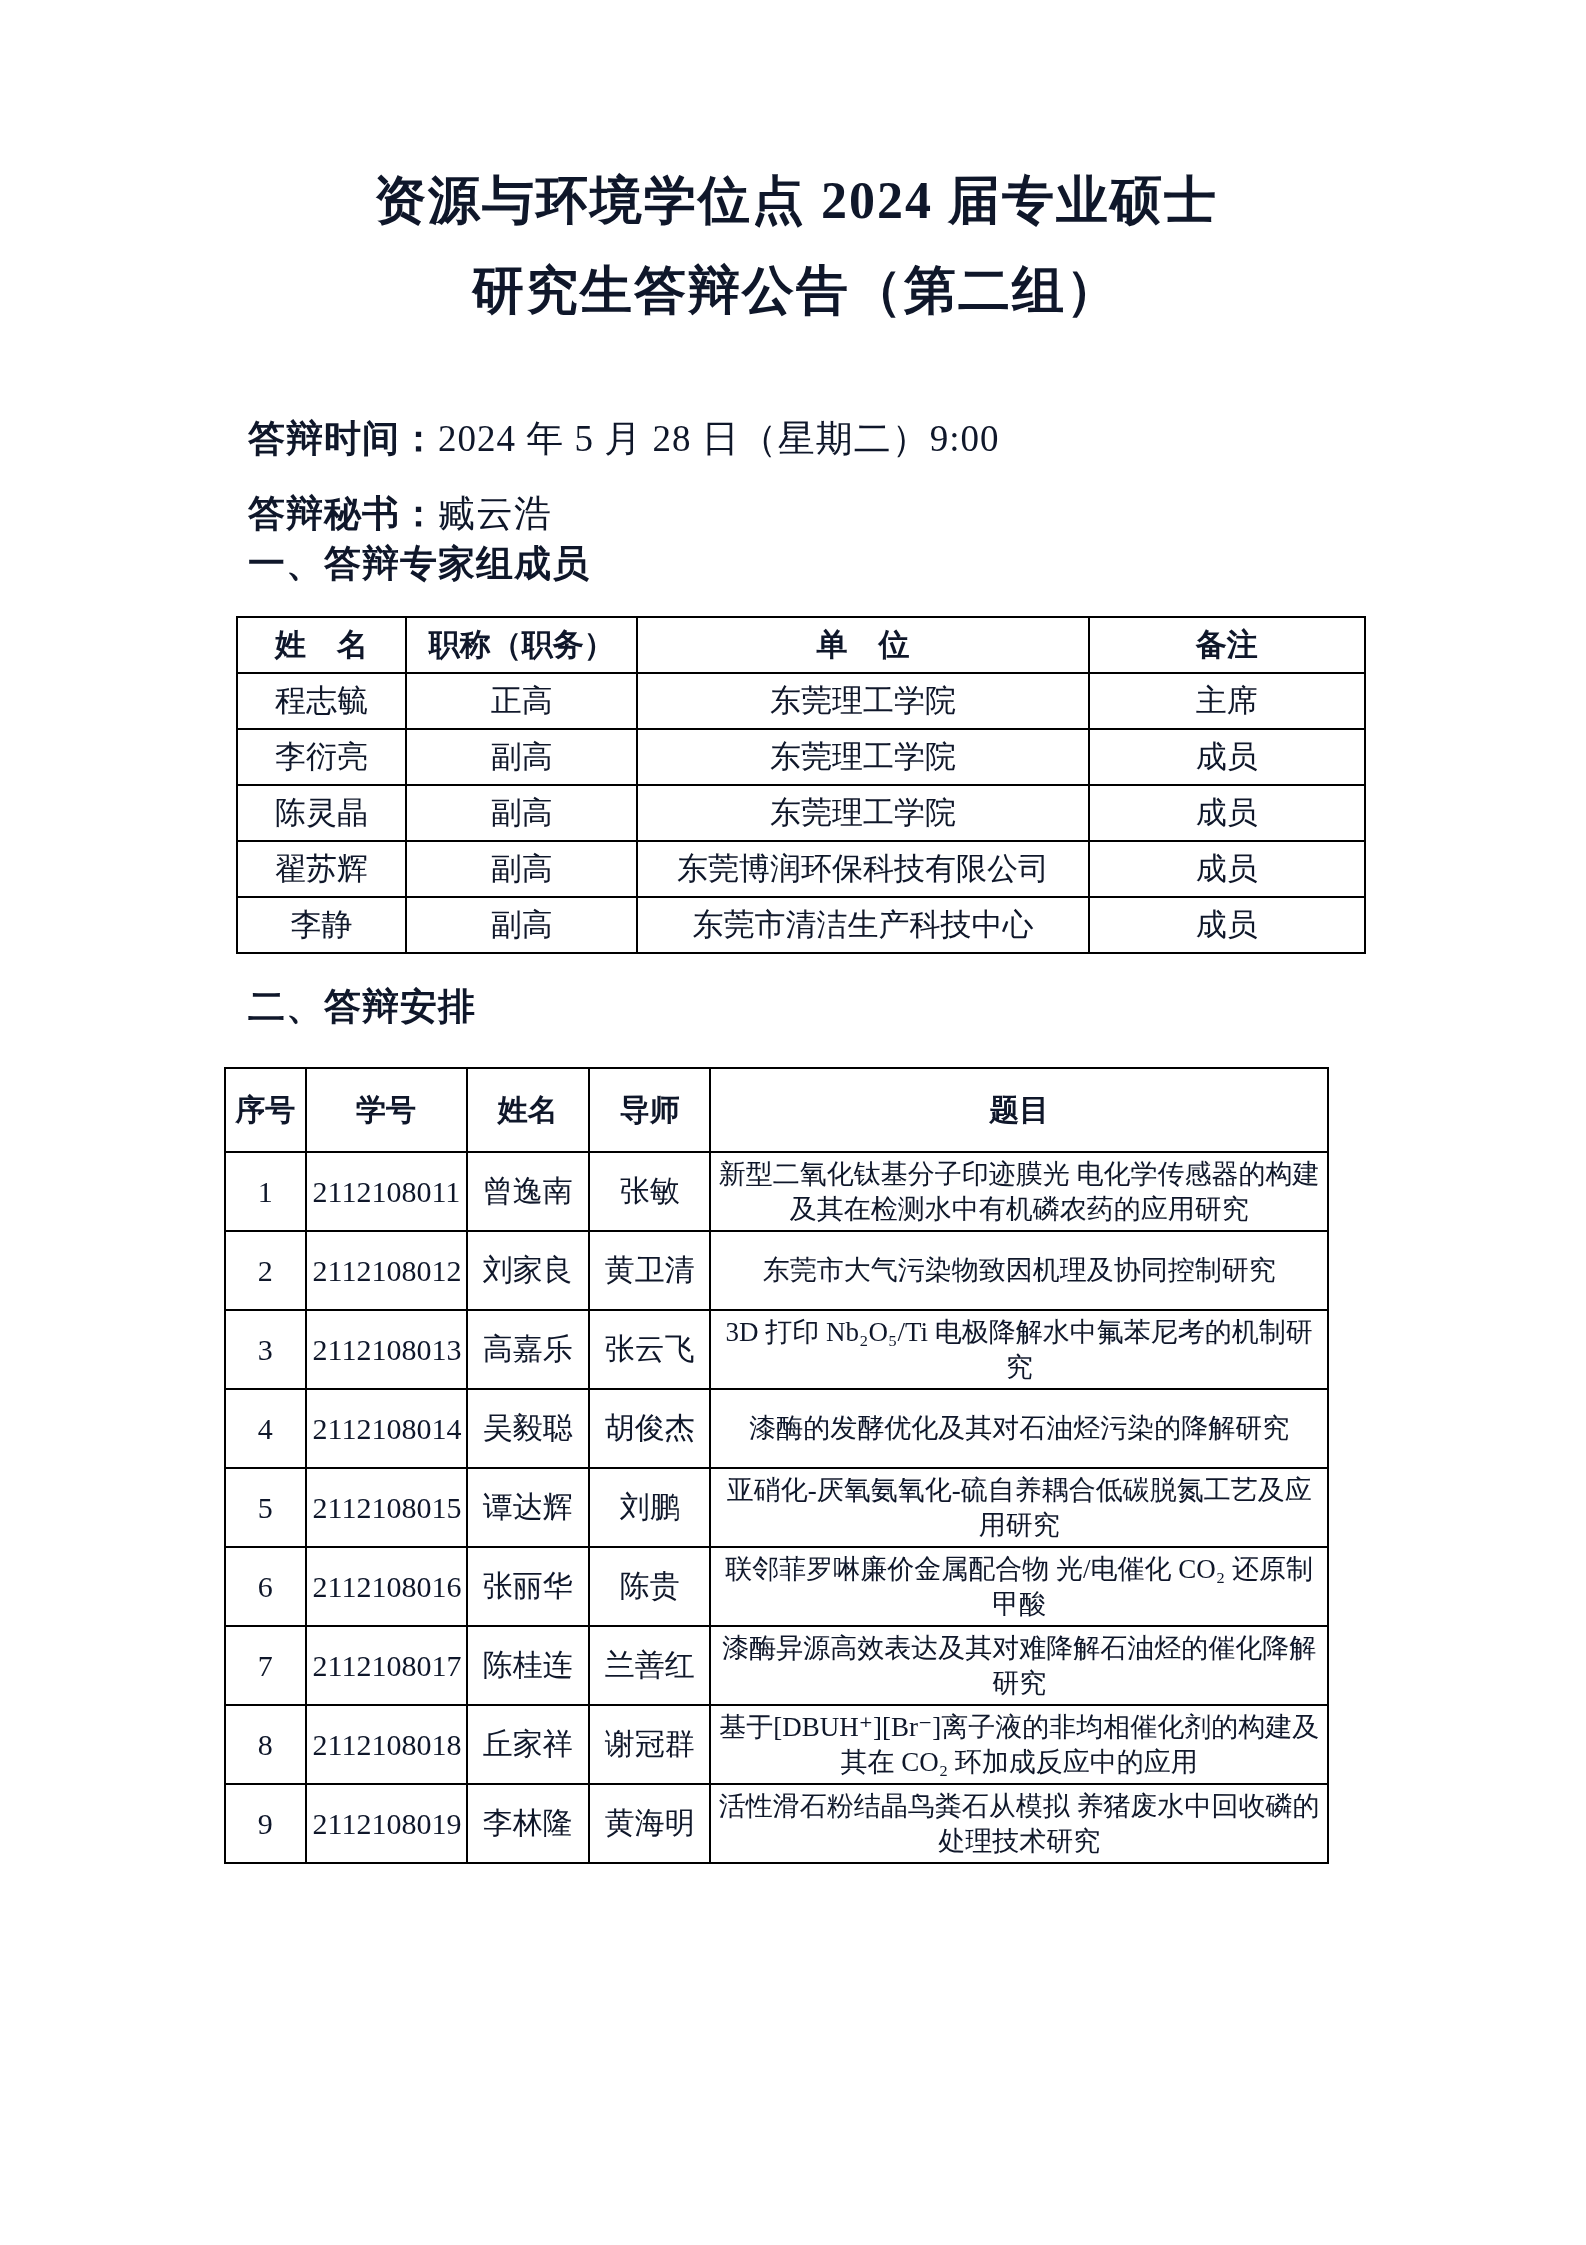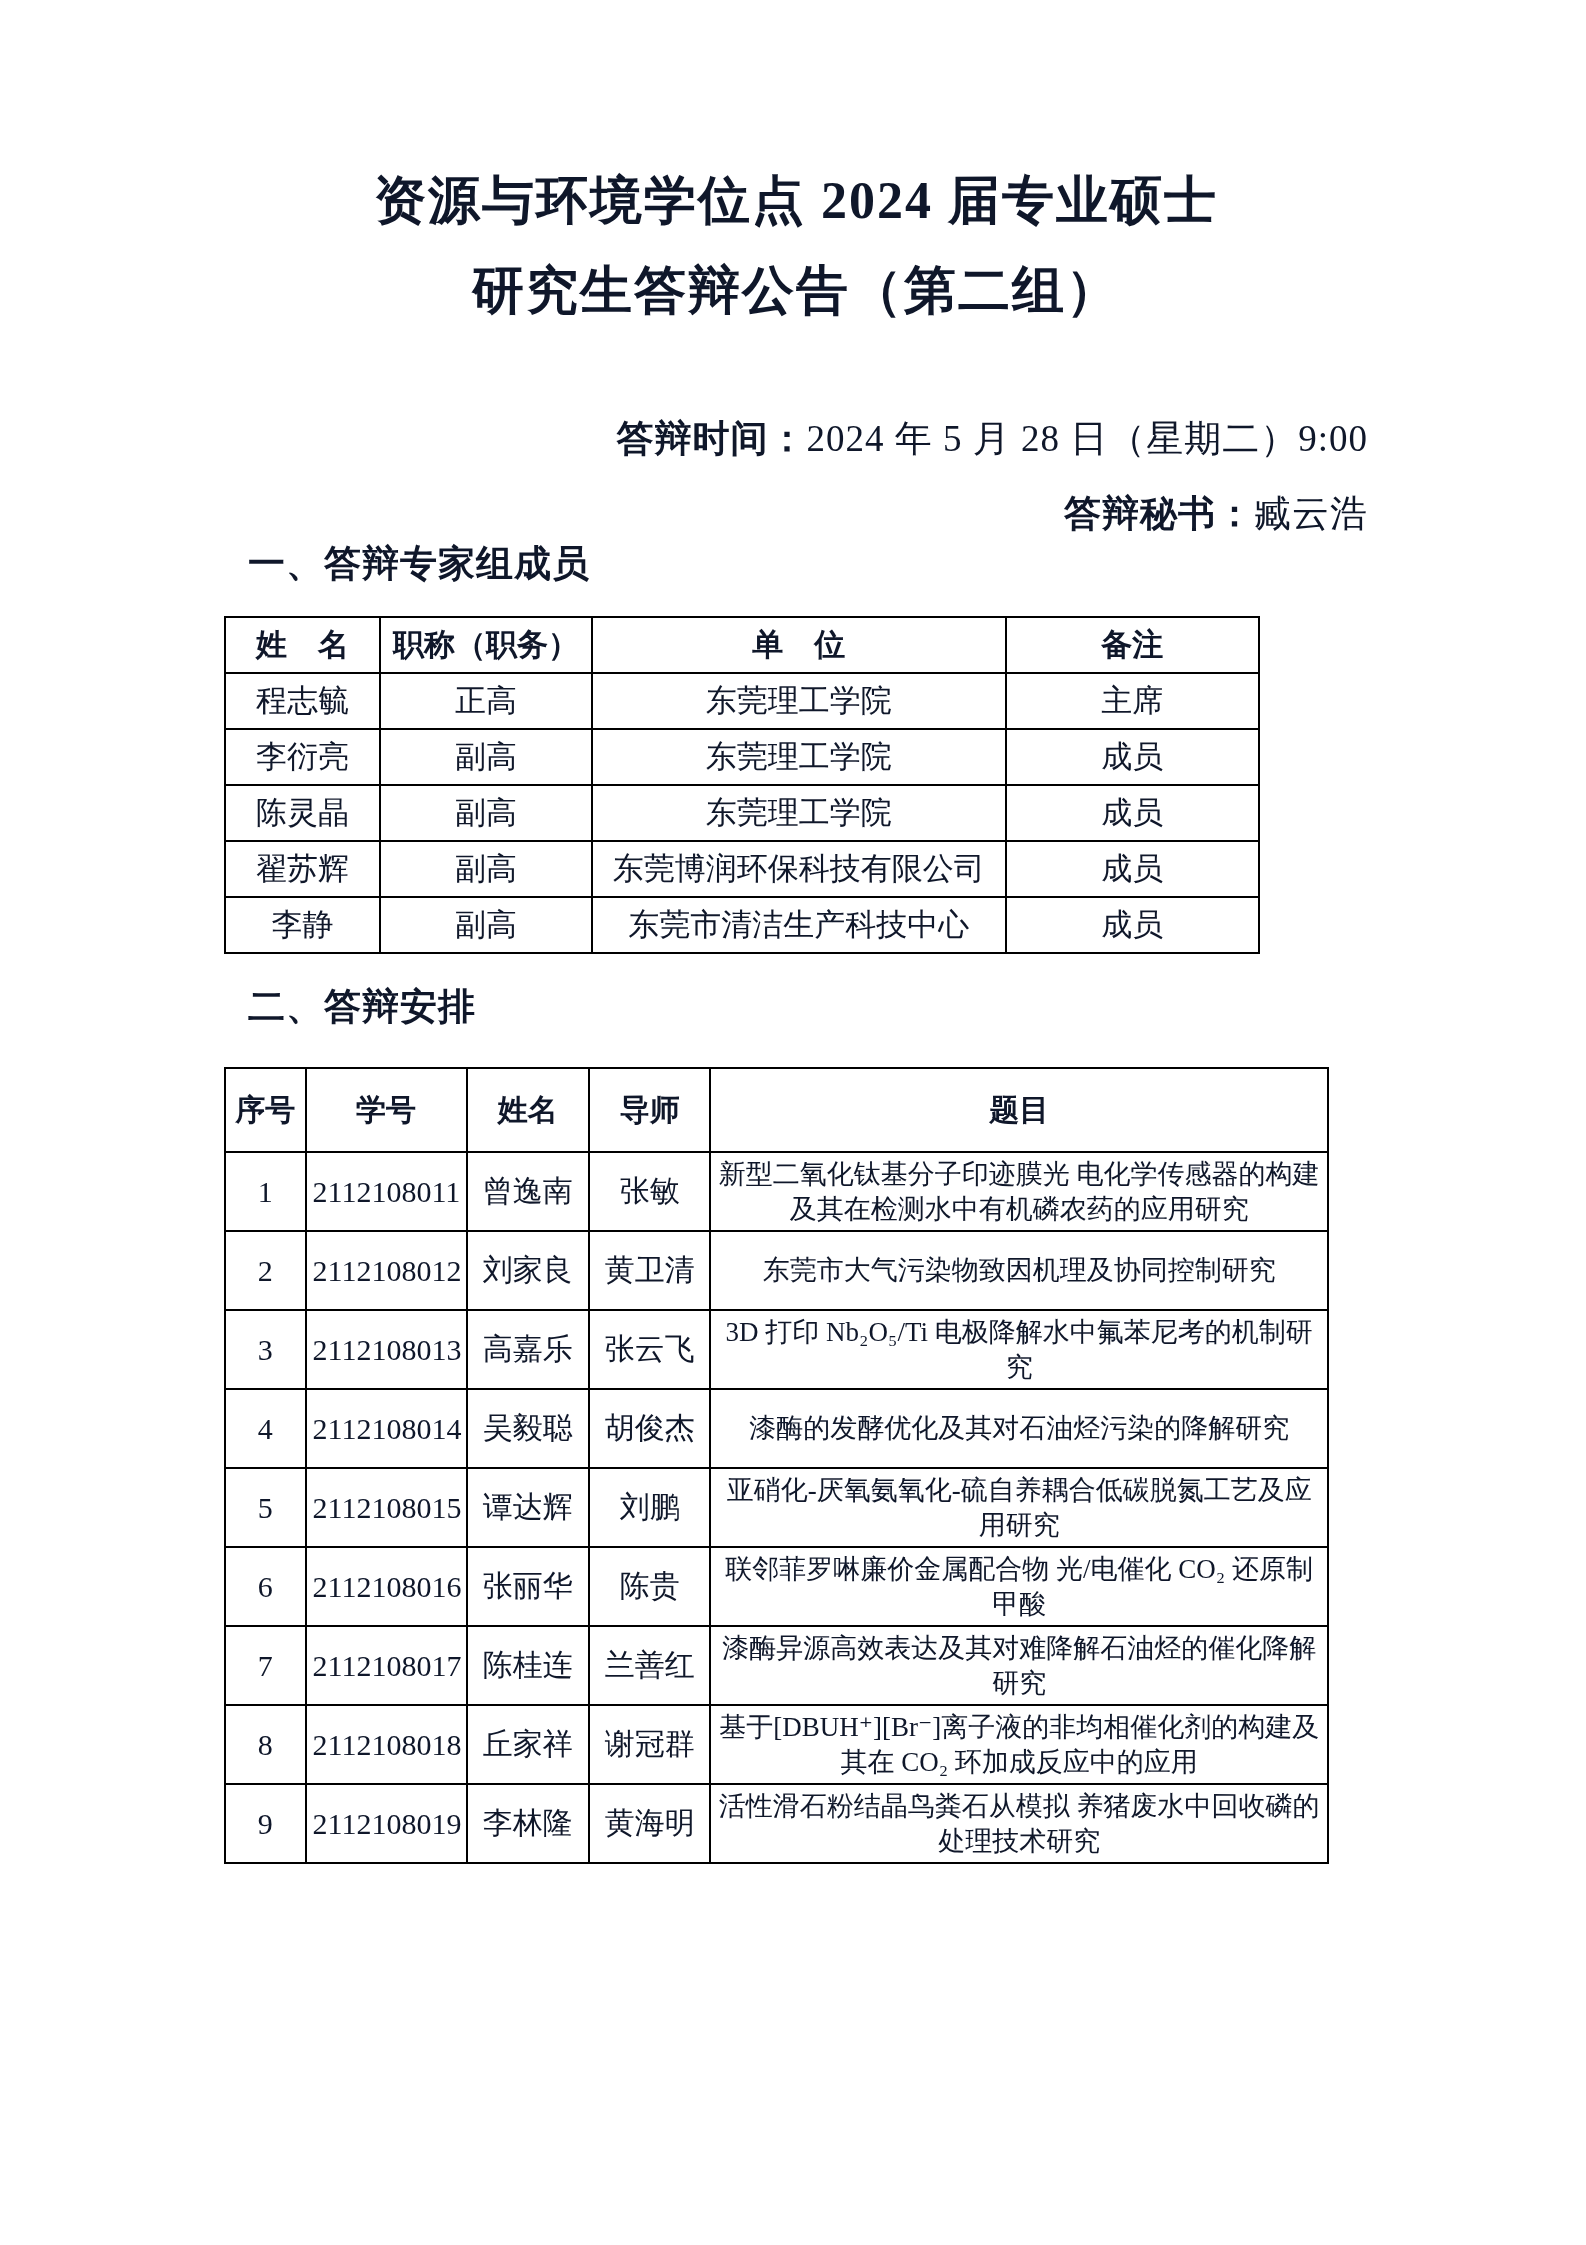--- a/index.html
+++ b/index.html
@@ -22,21 +22,20 @@
     font-size: 52px;
     font-weight: bold;
     line-height: 90px;
     letter-spacing: 2px;
     white-space: nowrap;
   }
   .info-block {
     margin-top: 78px;
     padding-left: 24px;
     font-size: 37px;
-    text-align: right;
   }
   .info-line { line-height: 50px; letter-spacing: 1px; }
   .info-line.time { margin-bottom: 25px; }
   .info-line.place { margin-bottom: 44px; }
   .info-label { font-weight: bold; }
   .info-value { font-weight: normal; }
   .section-heading {
     padding-left: 24px;
     font-size: 37px;
     font-weight: bold;
@@ -53,22 +52,22 @@
   td, th {
     border: 2px solid #000000;
     text-align: center;
     vertical-align: middle;
     padding: 2px 6px;
     overflow: hidden;
   }
 
   .committee-table {
     margin-top: 27px;
-    margin-left: 0;
-    width: 1036px;
+    margin-left: 12px;
+    width: 1130px;
     font-size: 31px;
   }
   .committee-table th { font-weight: bold; height: 50px; }
   .committee-table td { height: 50px; font-weight: normal; }
   .committee-table col.c-name  { width: 15%; }
   .committee-table col.c-title { width: 20.5%; }
   .committee-table col.c-org   { width: 40%; }
   .committee-table col.c-note  { width: 24.5%; }
 
   .schedule-table {

